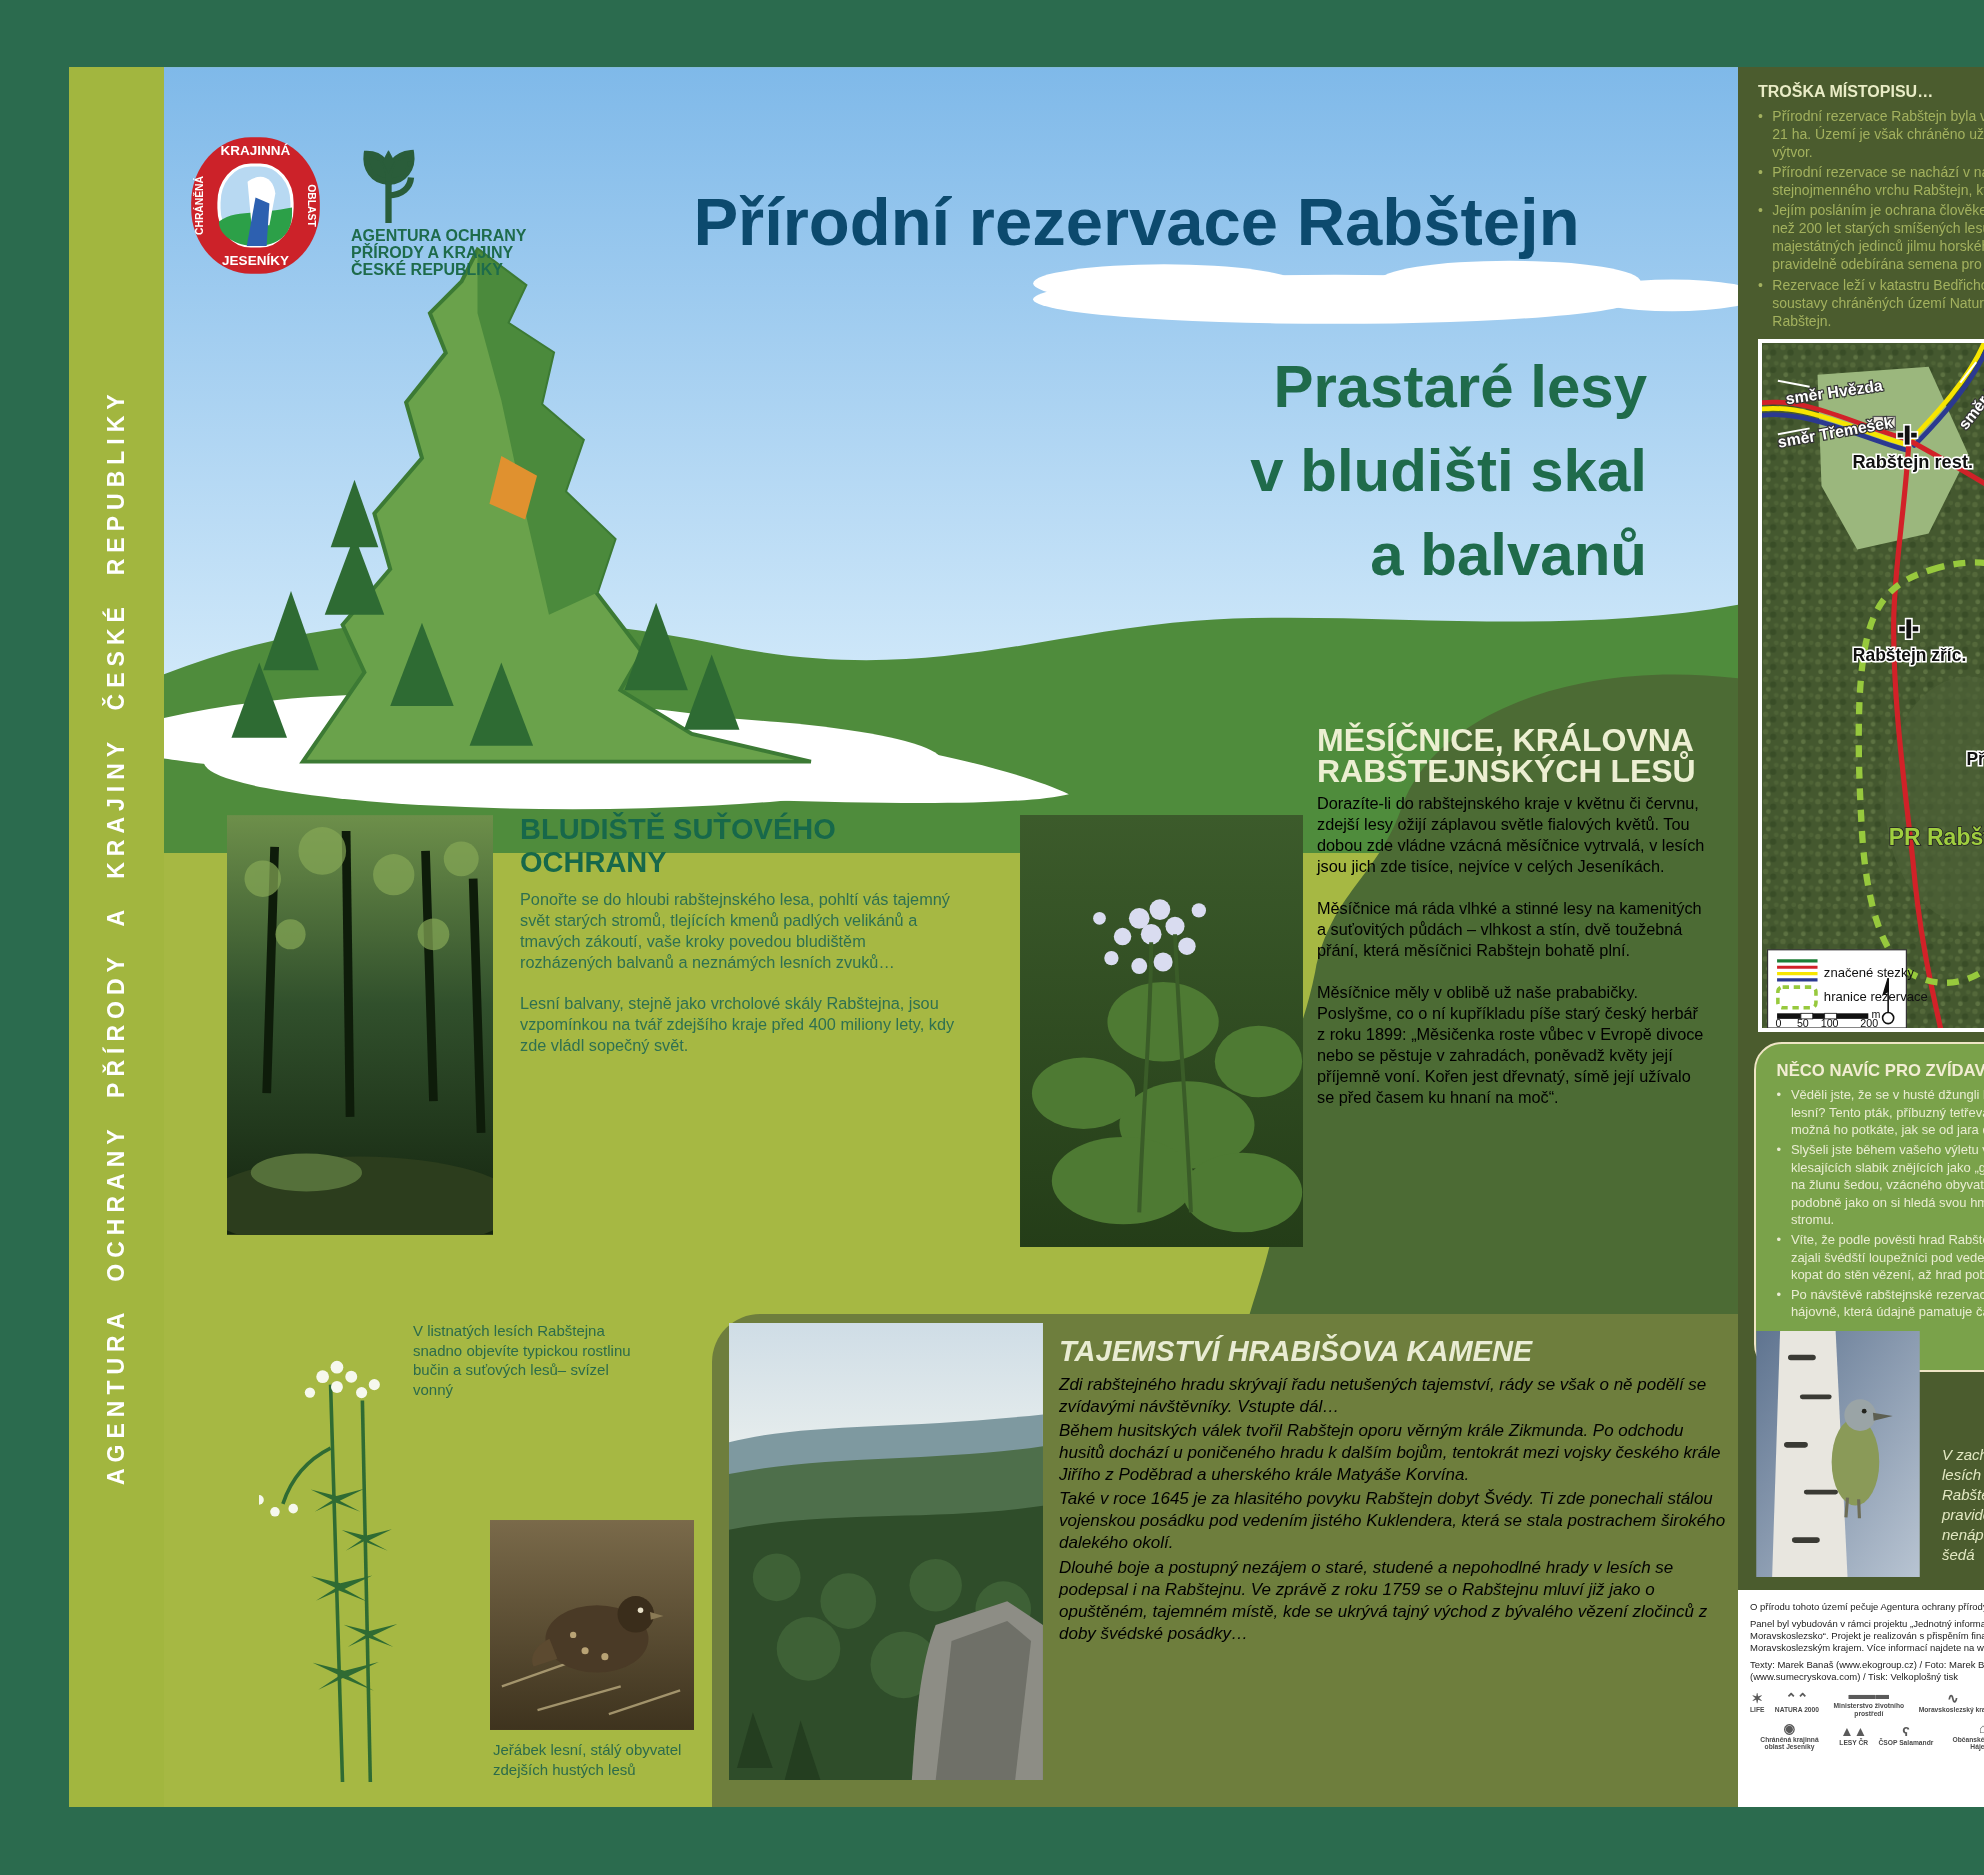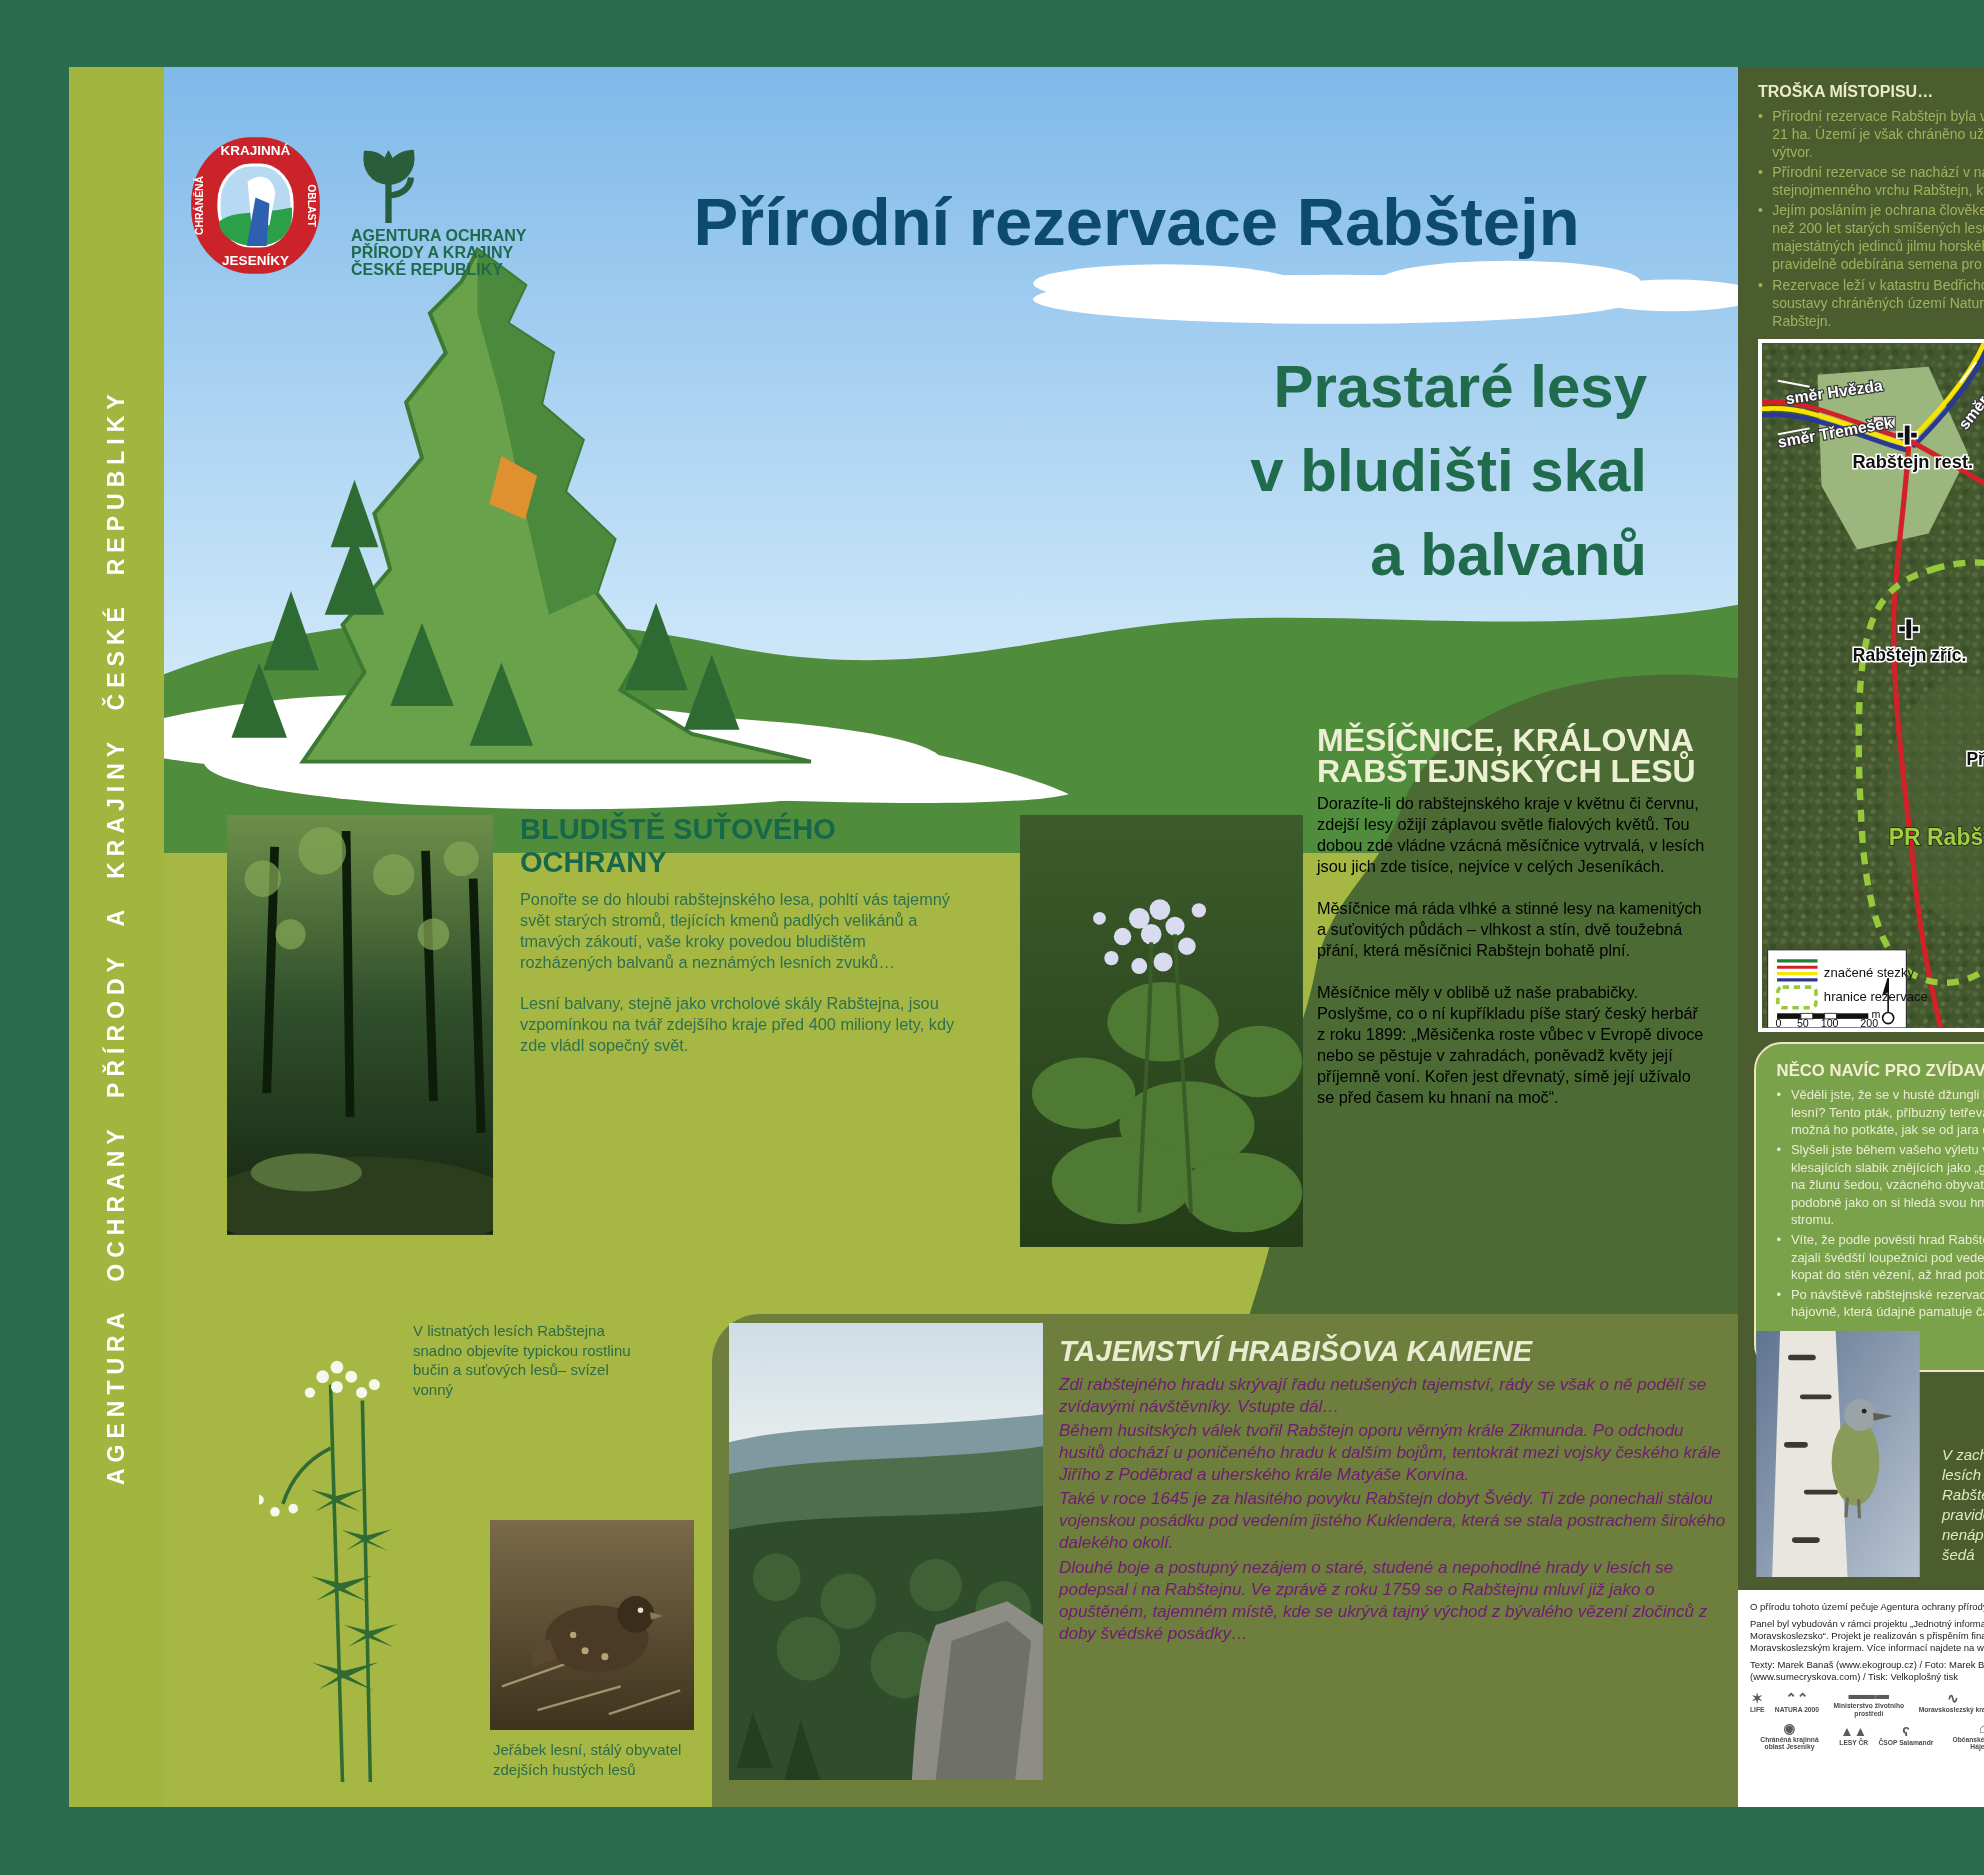--- a/index.html
+++ b/index.html
@@ -21,21 +21,21 @@
   .olivepanel { left:548px; top:1247px; width:1027px; height:494px; background:#6e7e3d; border-radius:48px 0 0 0; }
 
   .photo { border:0; display:block; }
 
   
   .sec-h { font-weight:bold; color:#17684a; font-size:29px; margin-bottom:9.5px; }
   .sec-p { color:#2e7050; font-size:16.3px; line-height:21px; margin-bottom:20.6px; }
   #mesicnice-text .sec-h { color:#ecefd2; font-size:32px; line-height:31px; margin-bottom:6.4px; }
   #mesicnice-text .sec-p { color:#000000; }
   #tajemstvi-text .sec-h { color:#e9ecd3; font-style:italic; margin-bottom:5.6px; }
-  #tajemstvi-text .sec-p { color:#701a75; font-style:italic; font-size:17px; line-height:22px; margin-bottom:2.4px; }
+  #tajemstvi-text .sec-p { color:#000000; font-style:italic; font-size:17px; line-height:22px; margin-bottom:2.4px; }
   .caption { color:#2c6b4a; font-size:15px; line-height:19.5px; }
   .caption-it { color:#e3e8c2; font-size:15px; line-height:20px; font-style:italic; }
 
   
   #rightcol { left:1738px; top:67px; width:539px; height:1740px; background:#4b5c2e; }
   .rc-h { color:#e9ecc6; font-weight:bold; font-size:16px; margin-bottom:5.6px; }
   ul.bullets { list-style:none; }
   ul.bullets li { position:relative; padding-left:14.3px; margin-bottom:2.4px; }
   ul.bullets li::before { content:"•"; position:absolute; left:0; top:0; }
   #troska { left:20px; top:16px; width:508px; }

